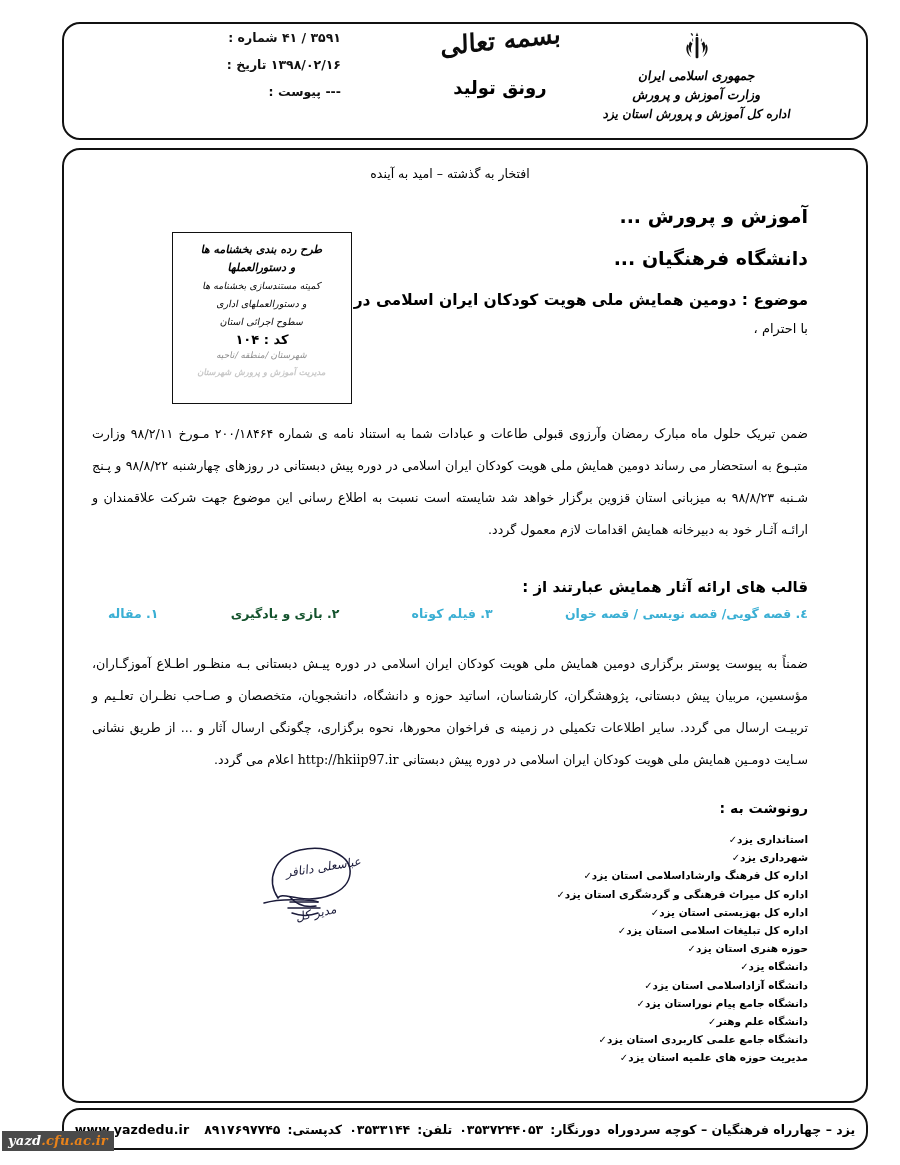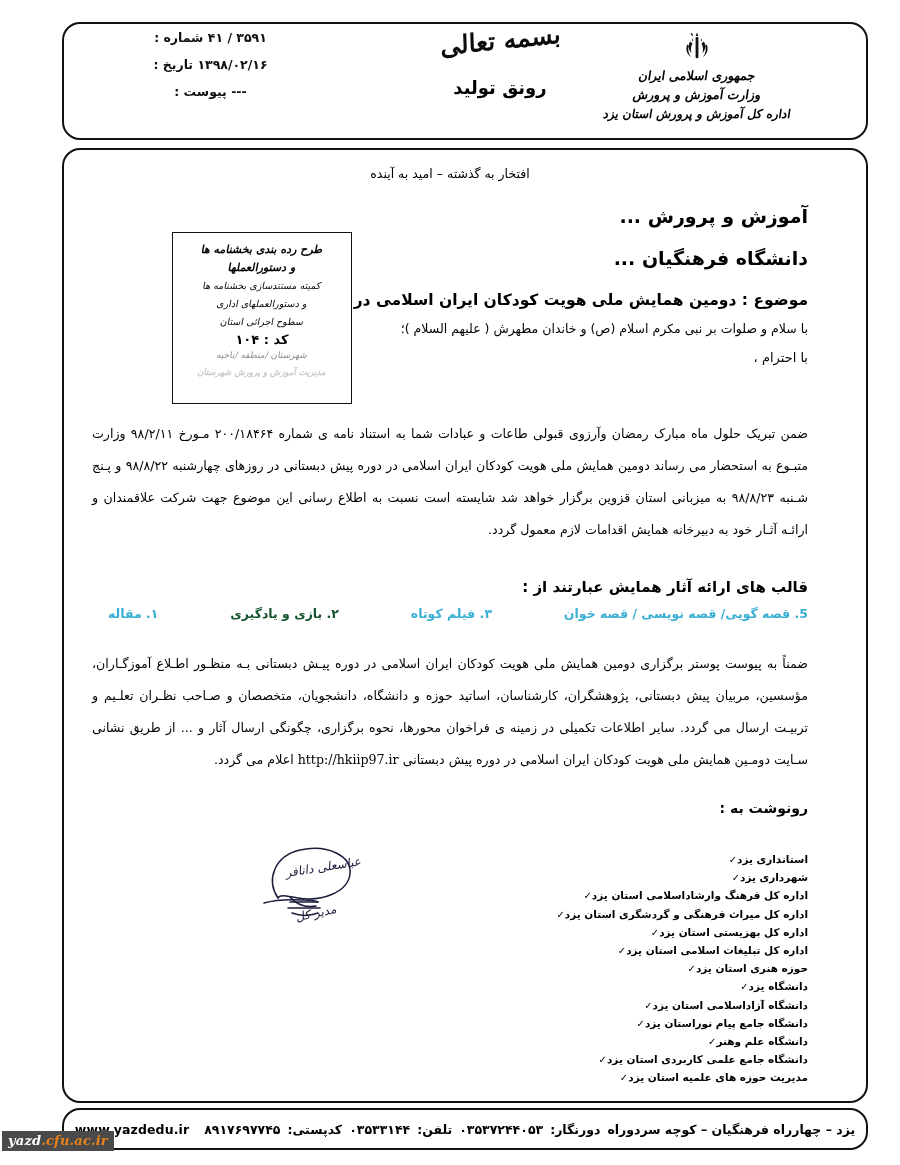--- a/index.html
+++ b/index.html
@@ -27,21 +27,21 @@
     border-radius: 18px;
     background: #fff;
   }
   #header-frame { left: 62px;  top: 22px;  width: 806px; height: 118px; }
   #body-frame   { left: 62px;  top: 148px; width: 806px; height: 955px; }
   #footer-frame { left: 62px;  top: 1108px;width: 806px; height: 42px;  }
 
   
   .hdr-left {
     position: absolute; left: 80px; top: 30px; width: 270px;
-    direction: rtl; text-align: center;
+    direction: rtl; text-align: right;
   }
   .hdr-row {
     font-size: 12.5px; font-weight: bold; color: #111;
     margin-bottom: 12px; letter-spacing: .2px; direction: rtl;
     white-space: nowrap;
   }
   .hdr-row .lbl { margin-right: 0; }
   .hdr-row .val { margin-right: 9px; font-weight: bold; }
 
   .hdr-center {
@@ -129,21 +129,21 @@
   }
   .fmt-item { white-space: nowrap; }
 
   
   .copies-head {
     position: absolute; right: 92px; top: 800px;
     direction: rtl; font-size: 14px; font-weight: bold;
   }
   .copies {
     position: absolute; right: 92px; top: 830px; width: 300px;
-    direction: rtl; text-align: right; margin-top: 20px;
+    direction: rtl; text-align: right;
   }
   .copy-item {
     font-size: 10.5px; font-weight: bold; line-height: 1.72;
     white-space: nowrap;
   }
   .tick { margin-left: 2px; font-size: 10px; }
 
   
   #signature {
     position: absolute; left: 200px; top: 840px; width: 230px; height: 130px;
@@ -231,21 +231,20 @@
   </div>
 
   <div class="frame" id="body-frame"></div>
 
   <div class="motto">افتخار به گذشته – امید به آینده</div>
 
   <div class="title-block">
     <div class="big-title">آموزش و پرورش ...</div>
     <div class="big-title">دانشگاه فرهنگیان ...</div>
     <div class="subject">موضوع : دومین همایش ملی هویت کودکان ایران اسلامی در دوره پیش دبستانی</div>
-    <div class="salam">با سلام و صلوات بر نبی مکرم اسلام (ص) و خاندان مطهرش ( علیهم السلام )؛</div>
     <div class="regards">با احترام ،</div>
   </div>
 
   <div id="stamp-box">
     <div class="stamp-l">طرح رده بندی بخشنامه ها</div>
     <div class="stamp-l">و دستورالعملها</div>
     <div class="stamp-l small">کمیته مستندسازی بخشنامه ها</div>
     <div class="stamp-l small">و دستورالعملهای اداری</div>
     <div class="stamp-l small">سطوح اجرائی استان</div>
     <div class="stamp-code">
@@ -254,21 +253,21 @@
     </div>
     <div class="stamp-l small faint">شهرستان /منطقه /ناحیه</div>
     <div class="stamp-l faintest">مدیریت آموزش و پرورش شهرستان</div>
   </div>
 
   <div class="para" id="para-1">ضمن تبریک حلول ماه مبارک رمضان وآرزوی قبولی طاعات و عبادات شما به استناد نامه ی شماره ۲۰۰/۱۸۴۶۴ مـورخ ۹۸/۲/۱۱ وزارت متبـوع به استحضار می رساند دومین همایش ملی هویت کودکان ایران اسلامی در دوره پیش دبستانی در روزهای چهارشنبه ۹۸/۸/۲۲ و پـنج شـنبه ۹۸/۸/۲۳ به میزبانی استان قزوین برگزار خواهد شد شایسته است نسبت به اطلاع رسانی این موضوع جهت شرکت علاقمندان و ارائـه آثـار خود به دبیرخانه همایش اقدامات لازم معمول گردد.</div>
 
   <div class="fmt-head">قالب های ارائه آثار همایش عبارتند از :</div>
 
   <div class="fmt-list" id="formats-list">
-    <span class="fmt-item" style="color: rgb(58, 175, 212);">5. قصه گویی/ قصه نویسی / قصه خوان</span>
+    <span class="fmt-item" style="color: rgb(58, 175, 212);">٤. قصه گویی/ قصه نویسی / قصه خوان</span>
     <span class="fmt-item" style="color: rgb(58, 175, 212);">۳. فیلم کوتاه</span>
     <span class="fmt-item" style="color: #14532d;">۲. بازی و یادگیری</span>
     <span class="fmt-item" style="color: rgb(58, 175, 212);">۱. مقاله</span>
   </div>
 
   <div class="para" id="para-2"><span>ضمناً به پیوست پوستر برگزاری دومین همایش ملی هویت کودکان ایران اسلامی در دوره پیـش دبستانی بـه منظـور اطـلاع آموزگـاران، مؤسسین، مربیان پیش دبستانی، پژوهشگران، کارشناسان، اساتید حوزه و دانشگاه، دانشجویان، متخصصان و صـاحب نظـران تعلـیم و تربیـت ارسال می گردد. سایر اطلاعات تکمیلی در زمینه ی فراخوان محورها، نحوه برگزاری، چگونگی ارسال آثار و ... از طریق نشانی سـایت دومـین همایش ملی هویت کودکان ایران اسلامی در دوره پیش دبستانی </span><span class="url-inline">http://hkiip97.ir</span><span> اعلام می گردد.</span></div>
 
   <div class="copies-head">رونوشت به :</div>
   <div class="copies" id="copies-list">
       <div class="copy-item"><span>استانداری یزد</span><span class="tick">✓</span></div>

